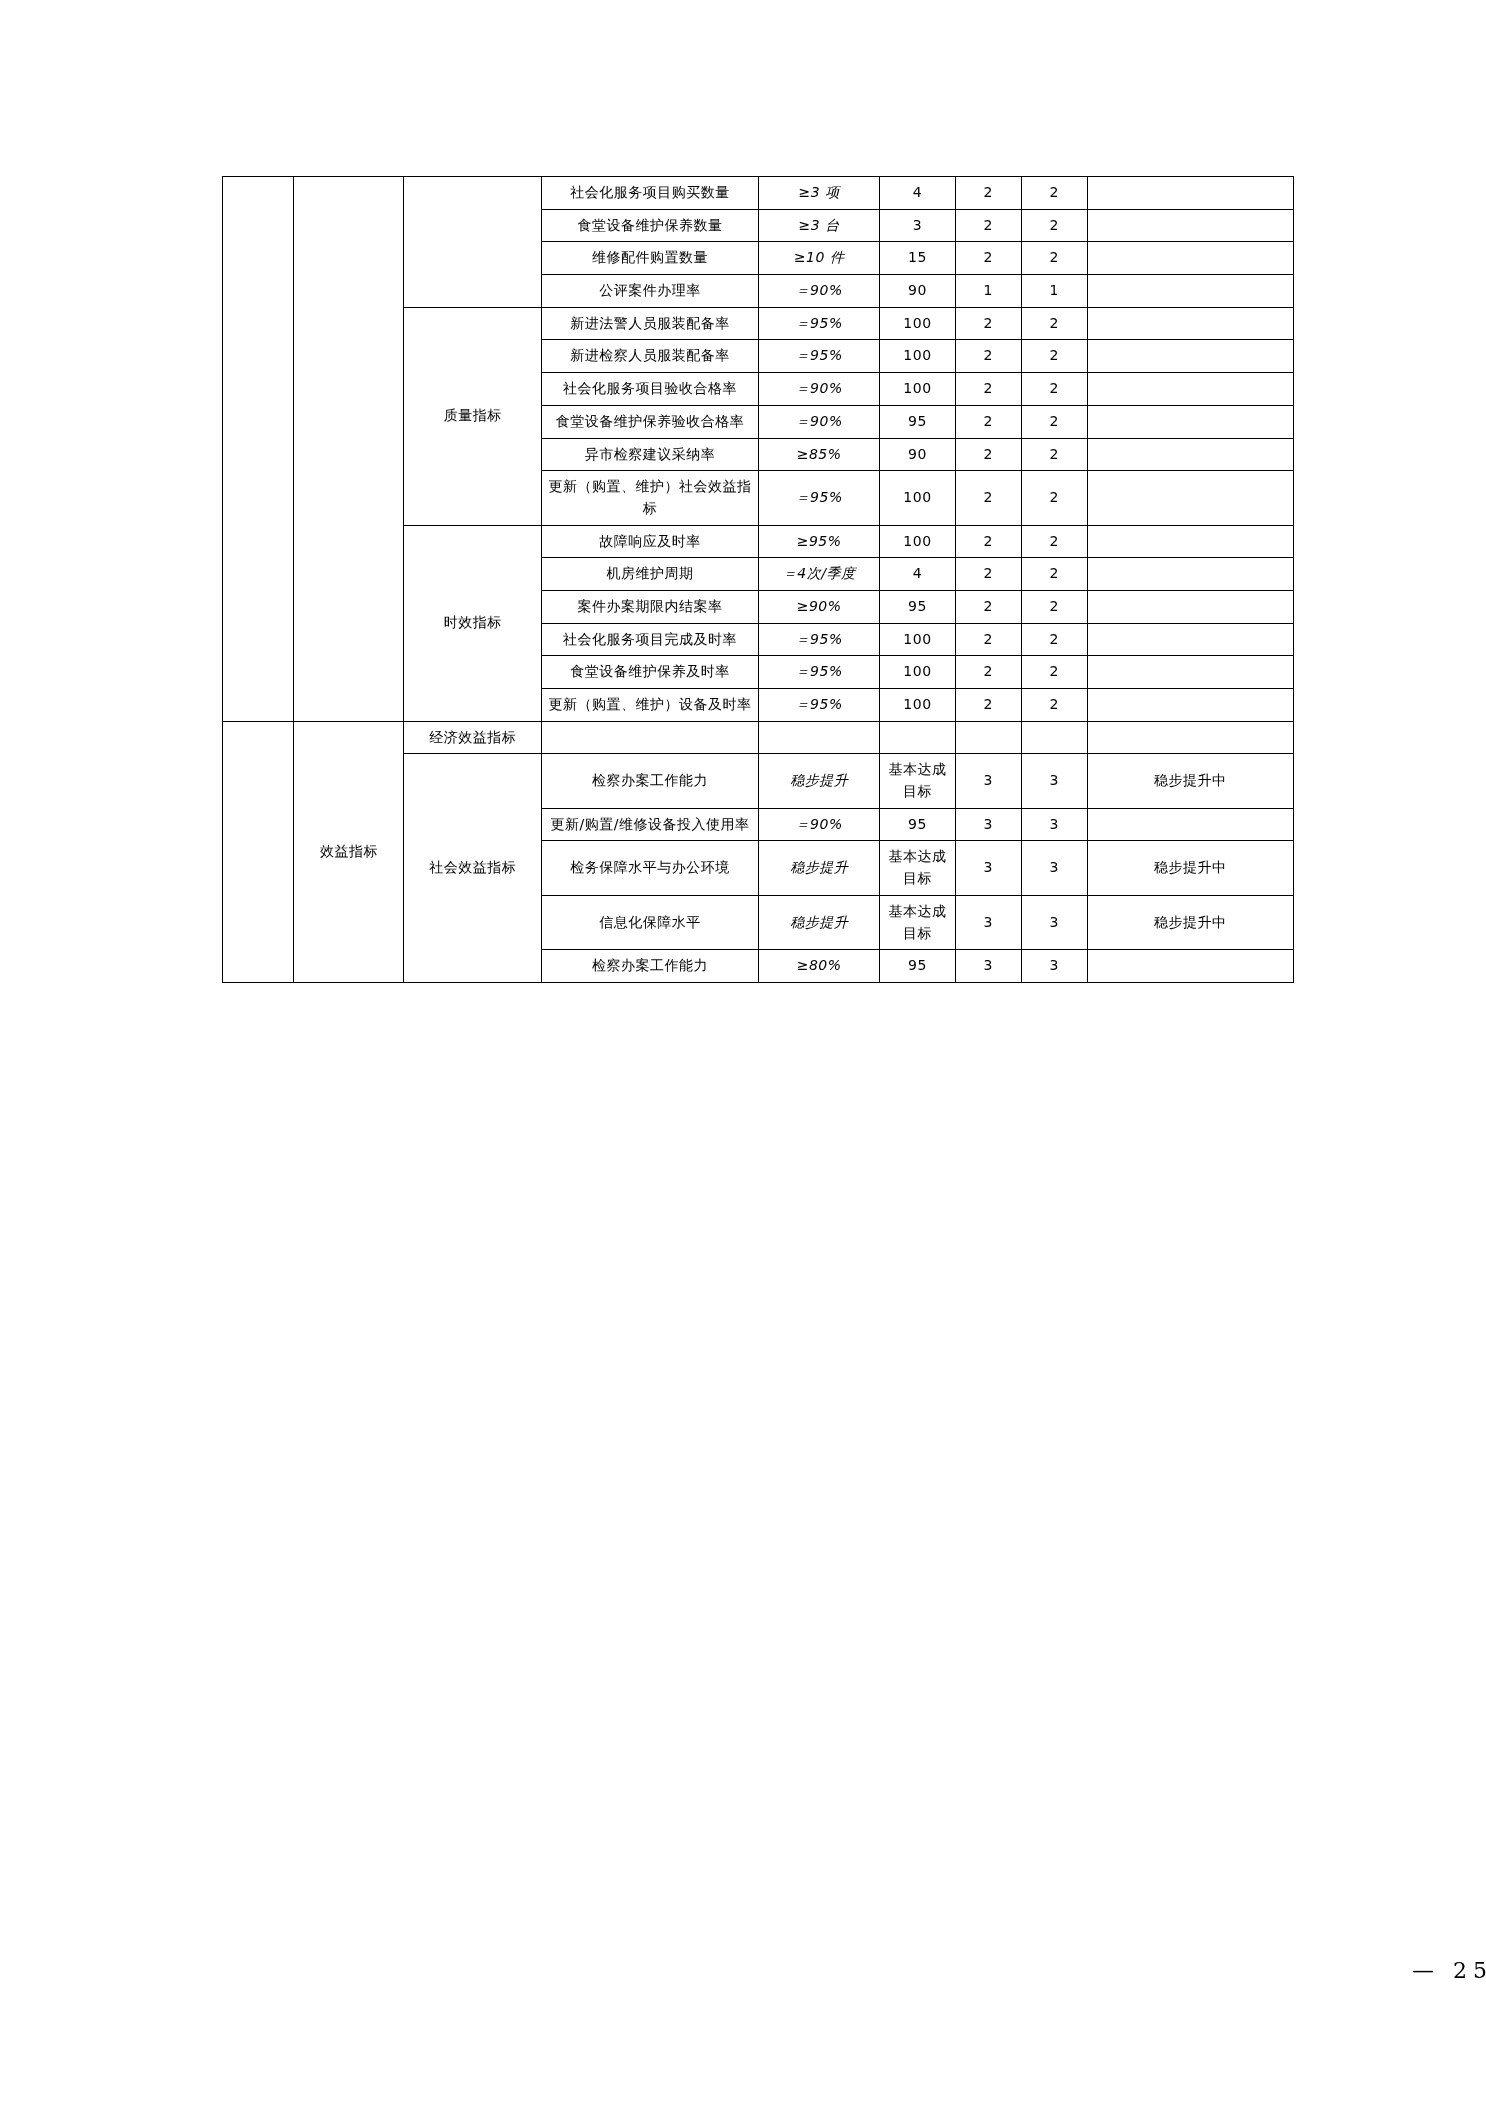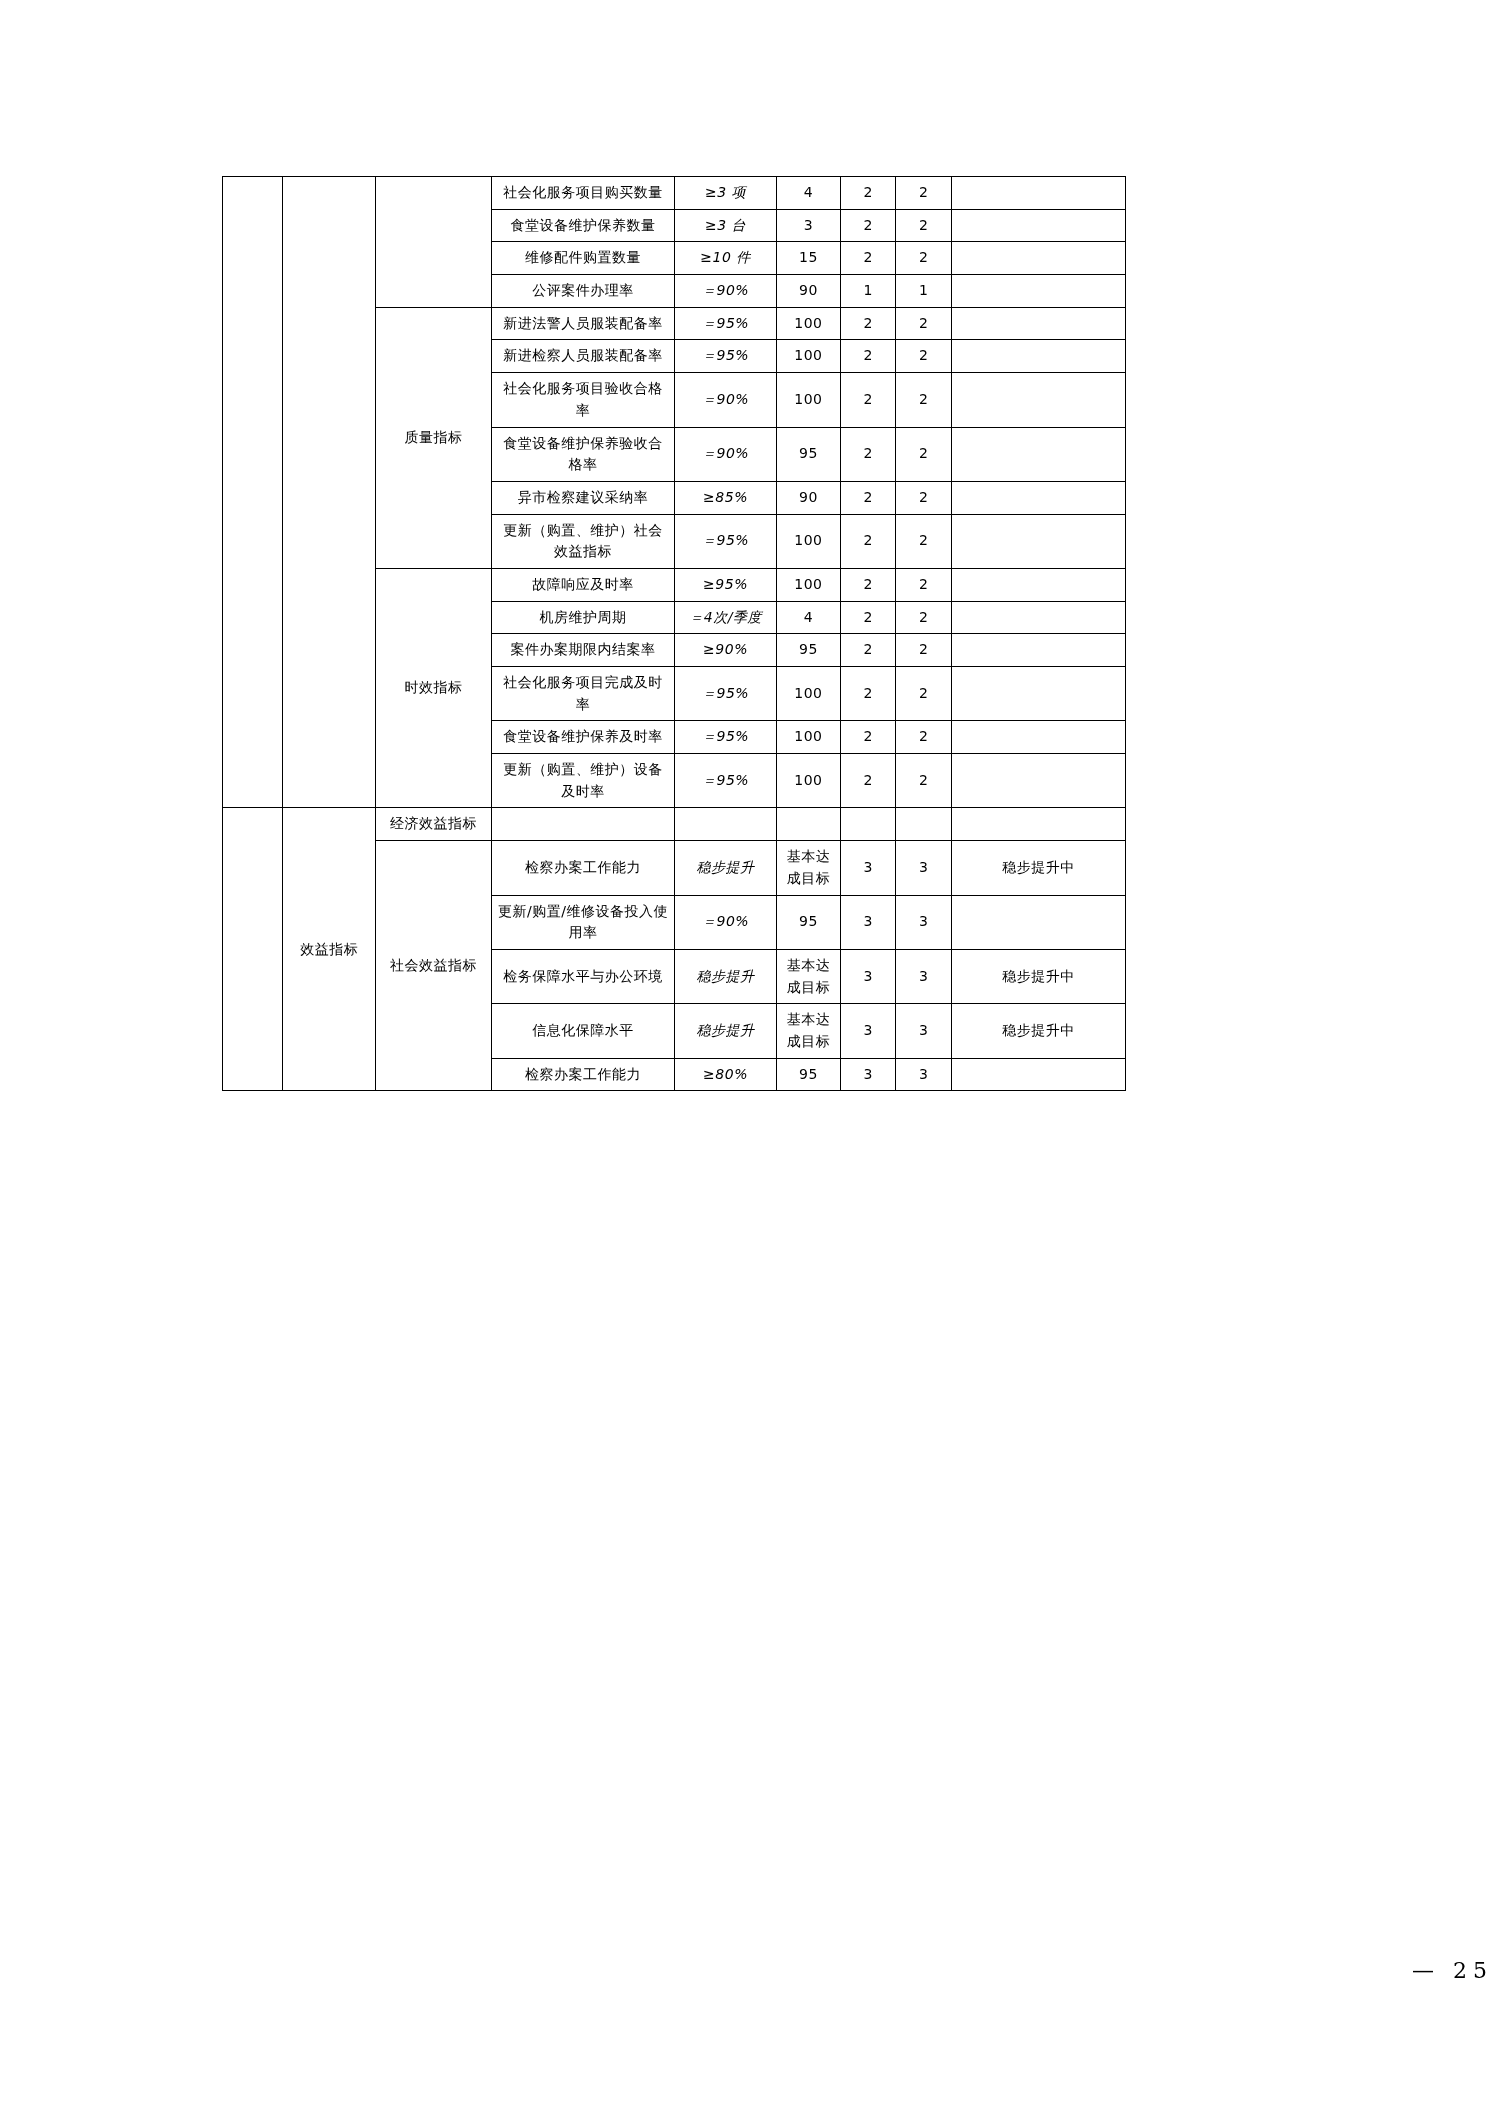--- a/index.html
+++ b/index.html
@@ -22,21 +22,21 @@
     box-sizing: border-box;
   }
   .table-wrap {
     position: absolute;
     left: 222px;
     top: 176px;
     width: 1072px;
   }
   table.perf {
     border-collapse: collapse;
-    width: 904px;
+    width: 1072px;
     table-layout: fixed;
   }
   table.perf td {
     border: 1px solid #000000;
     font-size: 14px;
     line-height: 1.55;
     padding: 5px 6px;
     text-align: center;
     vertical-align: middle;
     word-break: break-all;

